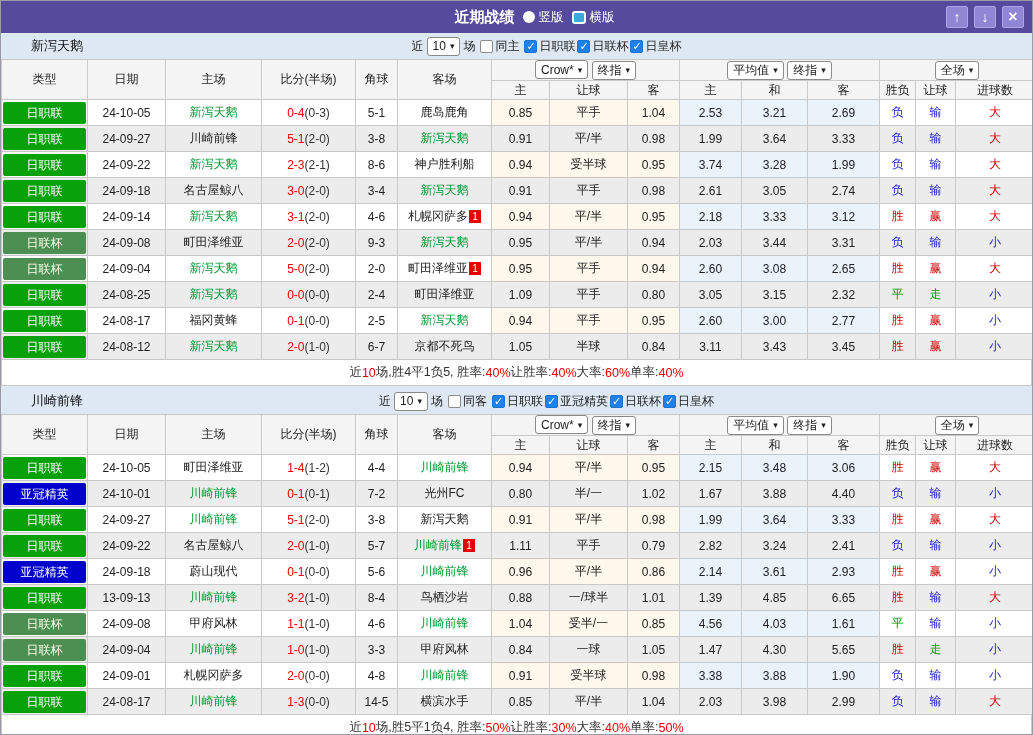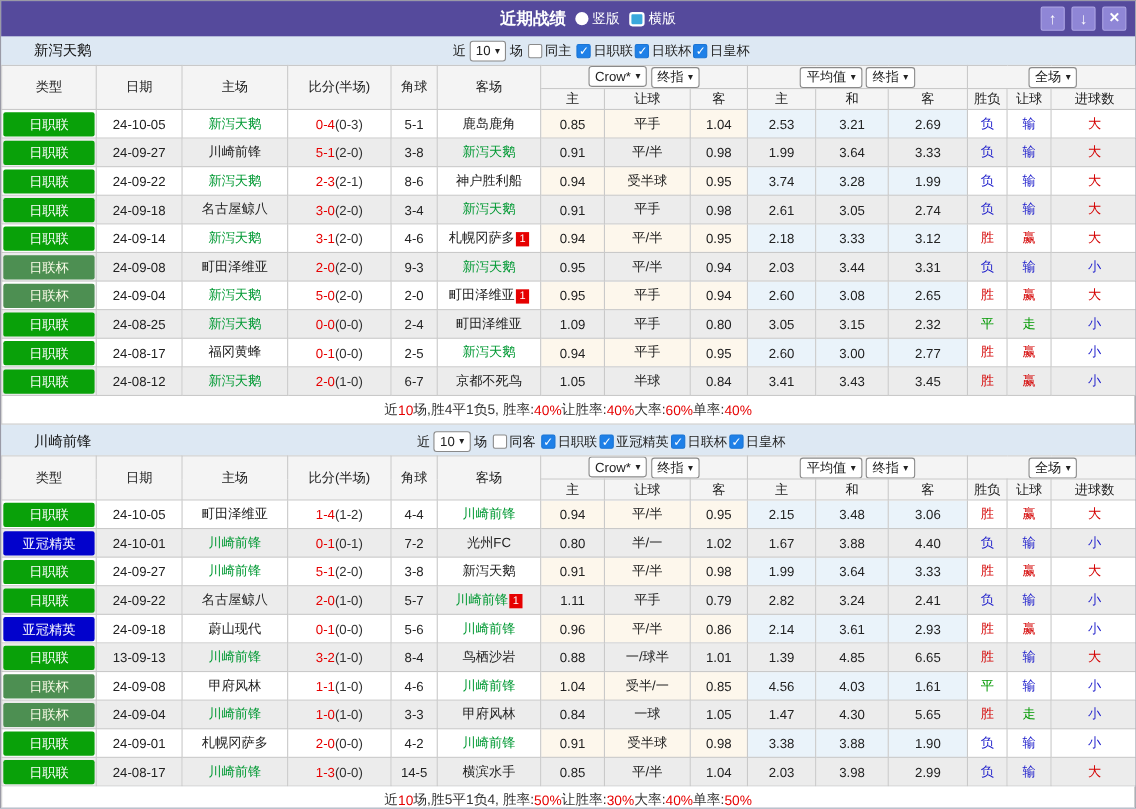--- a/index.html
+++ b/index.html
@@ -366,21 +366,21 @@
             <div class="badge" style="background: rgb(9, 161, 9);">日职联</div>
           </td>
           <td>24-08-12</td>
           <td><span class="tgreen">新泻天鹅</span></td>
           <td><span class="score">2-0</span><span class="half">(1-0)</span></td>
           <td>6-7</td>
           <td><span>京都不死鸟</span></td>
           <td class="c-hand">1.05</td>
           <td class="c-hand">半球</td>
           <td class="c-hand">0.84</td>
-          <td class="c-avg">3.41</td>
+          <td class="c-avg">3.11</td>
           <td class="c-avg">3.43</td>
           <td class="c-avg">3.45</td>
           <td class="res" style="color: rgb(212, 0, 0);">胜</td>
           <td class="res" style="color: rgb(212, 0, 0);">赢</td>
           <td class="res" style="color: rgb(34, 34, 204);">小</td>
         </tr>
       </tbody>
   </table>
   <div class="summary" id="summary-0">
       <span>近</span>
@@ -648,21 +648,21 @@
           <td class="res" style="color: rgb(0, 153, 0);">走</td>
           <td class="res" style="color: rgb(34, 34, 204);">小</td>
         </tr>
         <tr>
           <td class="c-type">
             <div class="badge" style="background: rgb(9, 161, 9);">日职联</div>
           </td>
           <td>24-09-01</td>
           <td><span>札幌冈萨多</span></td>
           <td><span class="score">2-0</span><span class="half">(0-0)</span></td>
-          <td>4-2</td>
+          <td>4-8</td>
           <td><span class="tgreen">川崎前锋</span></td>
           <td class="c-hand">0.91</td>
           <td class="c-hand">受半球</td>
           <td class="c-hand">0.98</td>
           <td class="c-avg">3.38</td>
           <td class="c-avg">3.88</td>
           <td class="c-avg">1.90</td>
           <td class="res" style="color: rgb(34, 34, 204);">负</td>
           <td class="res" style="color: rgb(34, 34, 204);">输</td>
           <td class="res" style="color: rgb(34, 34, 204);">小</td>

